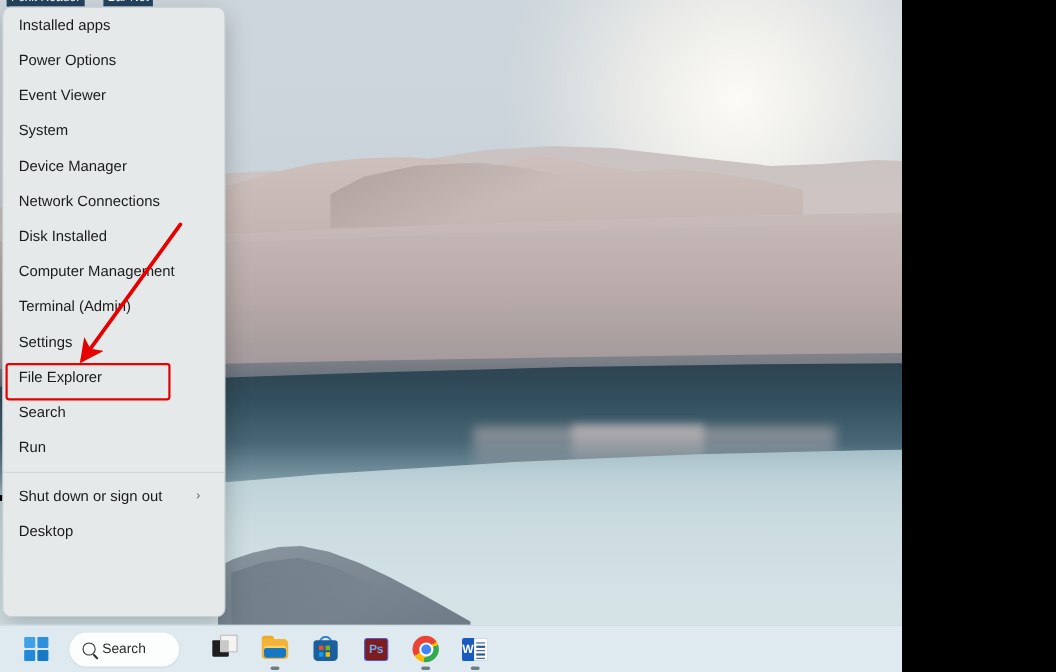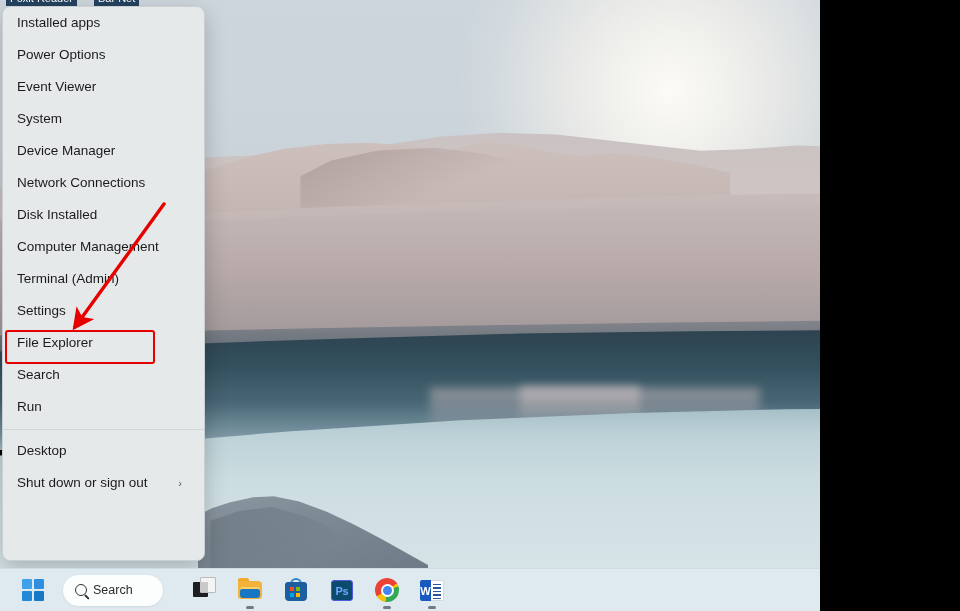--- a/index.html
+++ b/index.html
@@ -165,21 +165,21 @@
   
   .st-bag { position:absolute; left:2px; top:5px; width:22px; height:19px; background:#1c5f9e; border-radius:3px 3px 4px 4px; }
   .st-h { position:absolute; left:7px; top:1px; width:12px; height:8px; border:2px solid #2f86c8; border-bottom:none; border-radius:6px 6px 0 0; }
   .st-sq { position:absolute; width:4.4px; height:4.4px; }
   .st-sq.a{left:7px;top:10px;background:#f25022;}
   .st-sq.b{left:13px;top:10px;background:#7fba00;}
   .st-sq.c{left:7px;top:16px;background:#00a4ef;}
   .st-sq.d{left:13px;top:16px;background:#ffb900;}
 
   
-  .ps { position:absolute; left:2px; top:3px; width:22px; height:21px; background:#0c4a6e; border:1.6px solid #4d5ad8; border-radius:3px; display:flex; align-items:center; justify-content:center; }
+  .ps { position:absolute; left:2px; top:3px; width:22px; height:21px; background:#7f1d1d; border:1.6px solid #4d5ad8; border-radius:3px; display:flex; align-items:center; justify-content:center; }
   .ps span { color:#6ea8fb; font-size:11px; font-weight:bold; letter-spacing:-.3px; }
 
   
   .cr { position:absolute; left:1px; top:1px; width:24px; height:24px; border-radius:50%;
         background:conic-gradient(from -62deg,#ea4335 0deg 118deg,#fbbc05 118deg 135deg,#34a853 135deg 250deg,#fbbc05 250deg 300deg,#ea4335 300deg 360deg); }
   .cr::before { content:""; position:absolute; left:5.5px; top:5.5px; width:13px; height:13px; background:#fff; border-radius:50%; }
   .cr::after { content:""; position:absolute; left:7.5px; top:7.5px; width:9px; height:9px; background:#4285f4; border-radius:50%; }
 
   
   .wd-l { position:absolute; left:1px; top:3px; width:11px; height:21px; background:#२; background:#185abd; border-radius:2px 0 0 2px; display:flex; align-items:center; justify-content:center; }
@@ -251,25 +251,25 @@
         <span class="lbl">File Explorer</span>
       </div>
       <div class="mi">
         <span class="lbl">Search</span>
       </div>
       <div class="mi">
         <span class="lbl">Run</span>
       </div>
       <div class="sep"></div>
       <div class="mi">
-        <span class="lbl">Desktop</span>
-      </div>
-      <div class="mi">
         <span class="lbl">Shut down or sign out</span>
         <span class="chev">›</span>
+      </div>
+      <div class="mi">
+        <span class="lbl">Desktop</span>
       </div>
     </div>
 
   <div class="anno">
     <div class="hl-box" style="border-color: rgb(230, 0, 0);"></div>
     <svg width="960" height="611" style="position:absolute;left:0;top:0">
       <defs>
         <marker id="ah" markerWidth="7" markerHeight="7" refX="5.2" refY="3.2" orient="auto">
           <path d="M0,0 L6.4,3.2 L0,6.4 L1.6,3.2 Z" fill="#e60000"></path>
         </marker>

